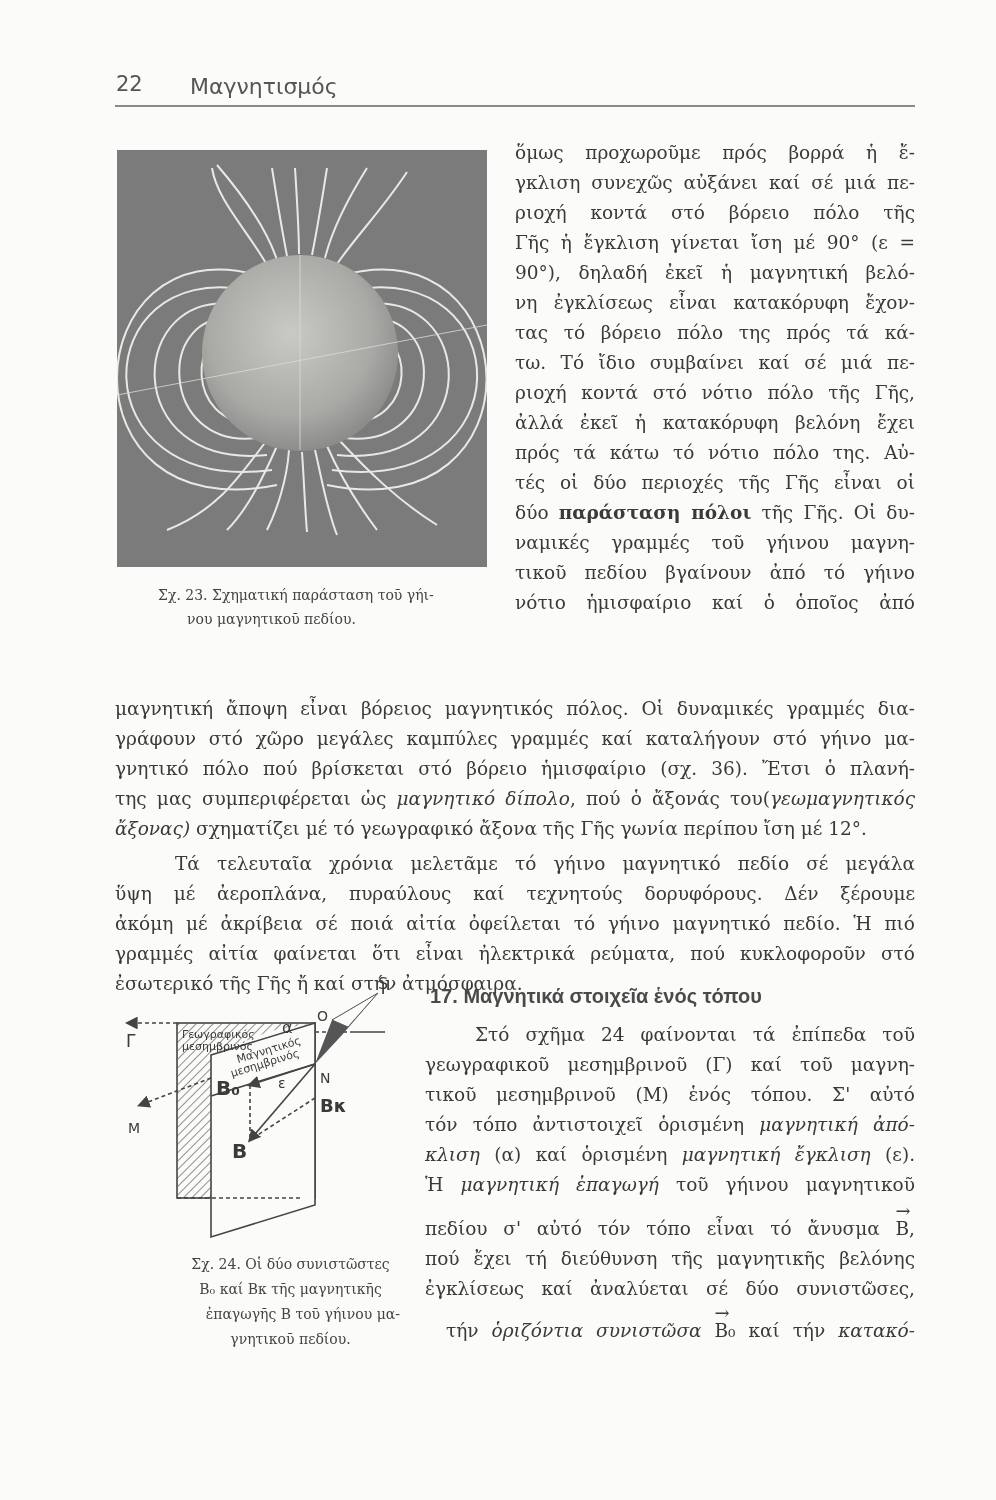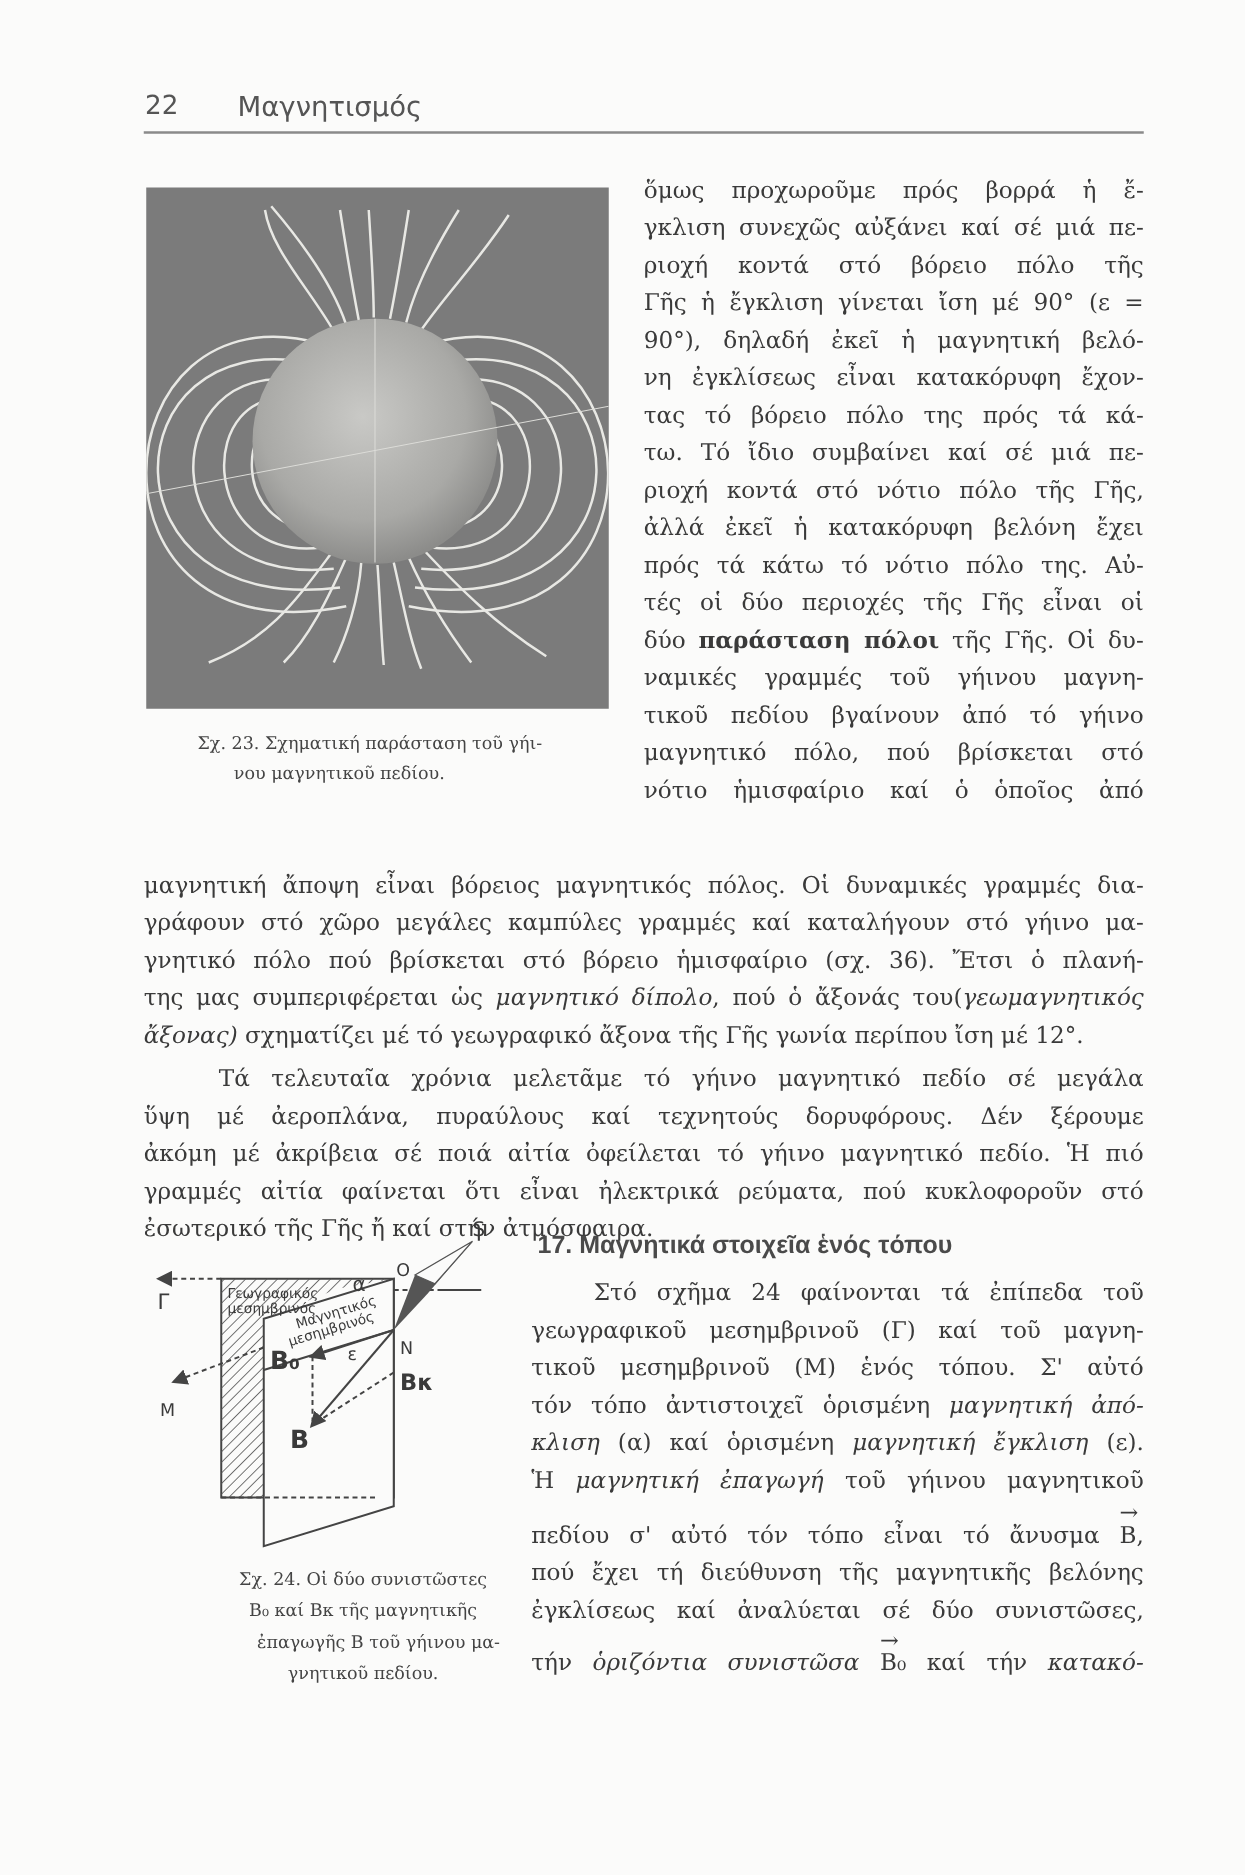--- a/index.html
+++ b/index.html
@@ -91,21 +91,20 @@
   <div class="line just">τω. Τό ἴδιο συμβαίνει καί σέ μιά πε-</div>
   <div class="line just">ριοχή κοντά στό νότιο πόλο τῆς Γῆς,</div>
   <div class="line just">ἀλλά ἐκεῖ ἡ κατακόρυφη βελόνη ἔχει</div>
   <div class="line just">πρός τά κάτω τό νότιο πόλο της. Αὐ-</div>
   <div class="line just">τές οἱ δύο περιοχές τῆς Γῆς εἶναι οἱ</div>
   <div class="line just">
     <span>δύο </span><b>παράσταση πόλοι</b><span> τῆς Γῆς. Οἱ δυ-</span>
   </div>
   <div class="line just">ναμικές γραμμές τοῦ γήινου μαγνη-</div>
   <div class="line just">τικοῦ πεδίου βγαίνουν ἀπό τό γήινο</div>
-  <div class="line just">μαγνητικό πόλο, πού βρίσκεται στό</div>
   <div class="line just">νότιο ἡμισφαίριο καί ὁ ὁποῖος ἀπό</div>
 </div>
 
 <div class="abs full" style="top:665px;">
   <div class="line just">μαγνητική ἄποψη εἶναι βόρειος μαγνητικός πόλος. Οἱ δυναμικές γραμμές δια-</div>
   <div class="line just">γράφουν στό χῶρο μεγάλες καμπύλες γραμμές καί καταλήγουν στό γήινο μα-</div>
   <div class="line just">γνητικό πόλο πού βρίσκεται στό βόρειο ἡμισφαίριο (σχ. 36). Ἔτσι ὁ πλανή-</div>
   <div class="line just">
     <span>της μας συμπεριφέρεται ὡς </span><i>μαγνητικό δίπολο</i><span>, πού ὁ ἄξονάς του(</span><i>γεωμαγνητικός</i>
   </div>
@@ -138,21 +137,21 @@
     <i>κλιση</i><span> (α) καί ὁρισμένη </span><i>μαγνητική ἔγκλιση</i><span> (ε).</span>
   </div>
   <div class="line just">
     <span>Ἡ </span><i>μαγνητική ἐπαγωγή</i><span> τοῦ γήινου μαγνητικοῦ</span>
   </div>
   <div class="line just" style="margin-top:14px;">
     <span>πεδίου σ' αὐτό τόν τόπο εἶναι τό ἄνυσμα </span><span class="vec">B</span><span>,</span>
   </div>
   <div class="line just">πού ἔχει τή διεύθυνση τῆς μαγνητικῆς βελόνης</div>
   <div class="line just">ἐγκλίσεως καί ἀναλύεται σέ δύο συνιστῶσες,</div>
-  <div class="line just" style="margin-top:12px;">
+  <div class="line just" style="margin-top:12px;margin-left:21px;">
     <span>τήν </span><i>ὁριζόντια συνιστῶσα</i> <span class="vec">B₀</span><span> καί τήν </span><i>κατακό-</i>
   </div>
 </div>
 
 <svg class="abs" style="left:110px;top:965px;" width="310" height="280" viewBox="0 0 310 280">
   <defs>
     <pattern id="hatch" width="6" height="6" patternUnits="userSpaceOnUse" patternTransform="rotate(45)">
       <line x1="0" y1="0" x2="0" y2="6" stroke="#555" stroke-width="1.3"></line>
     </pattern>
     <marker id="ah" markerWidth="8" markerHeight="8" refX="6" refY="4" orient="auto">

